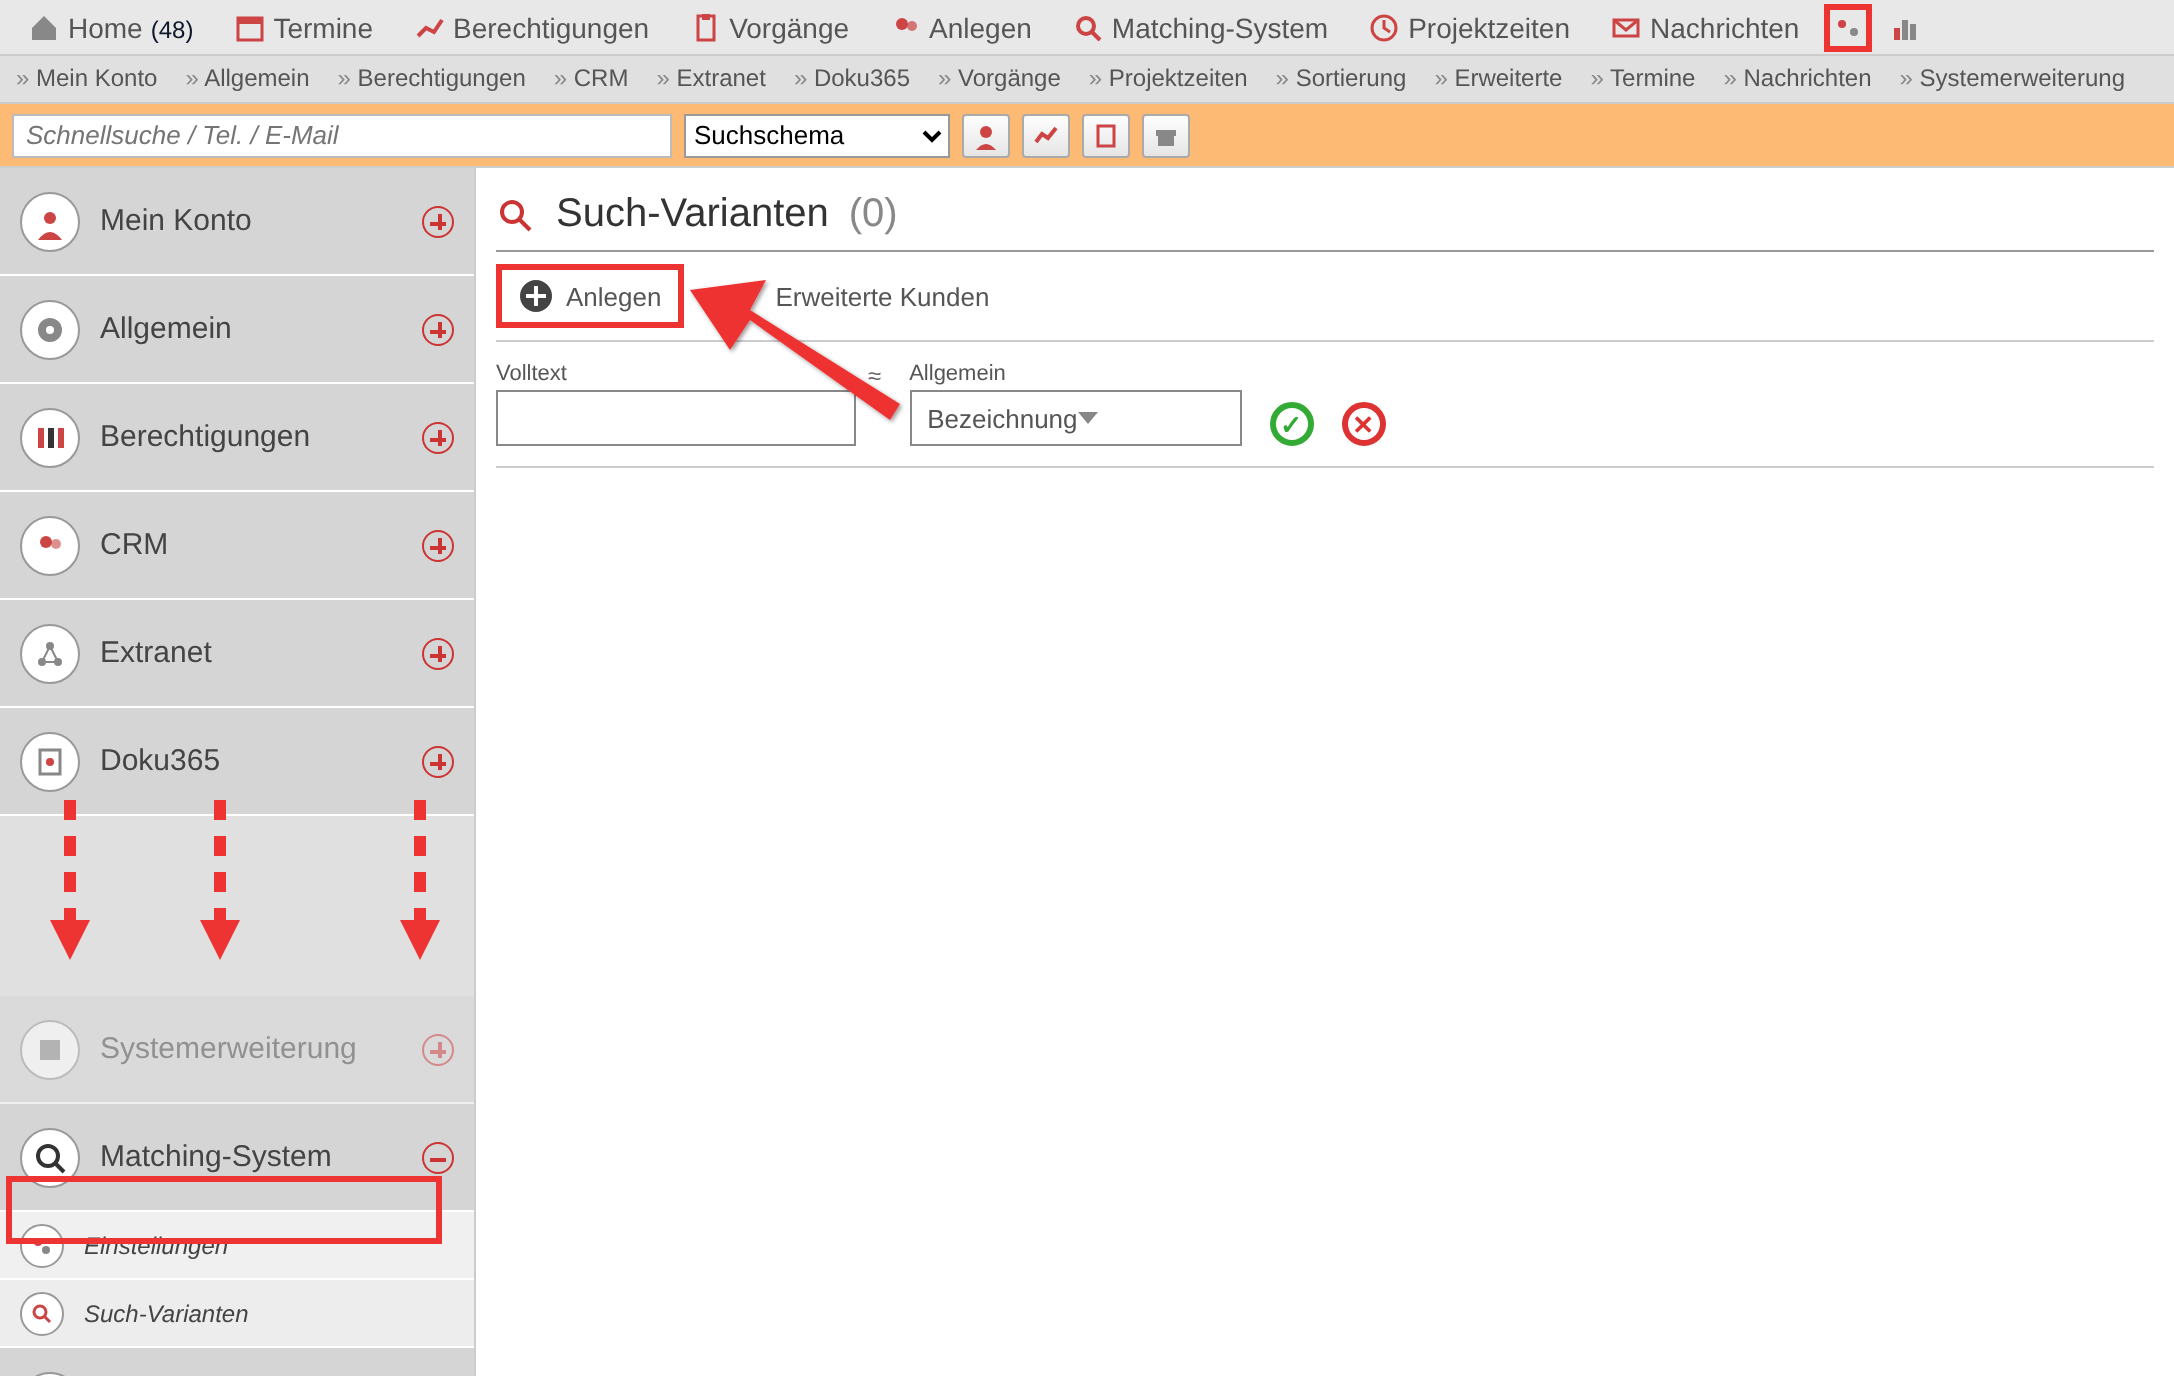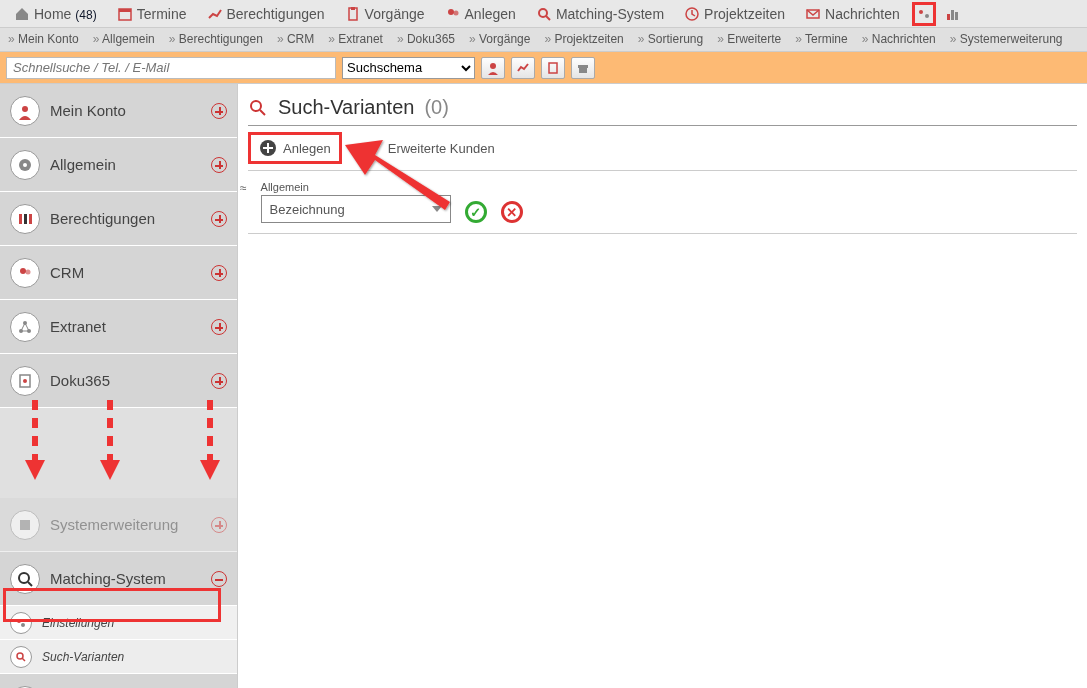--- a/index.html
+++ b/index.html
@@ -50,21 +50,21 @@
 
 .action-row { display: flex; align-items: center; padding: 6px 0; border-bottom: 1px solid #ccc; gap: 16px; }
 .action-btn { display: flex; align-items: center; gap: 6px; padding: 4px 8px; cursor: pointer; }
 .action-btn.highlighted { border: 3px solid #e33; }
 
 
 .filter-row { display: flex; align-items: flex-end; gap: 14px; padding: 10px 0; border-bottom: 1px solid #ccc; position: relative; }
 .filter-group { display: flex; flex-direction: column; }
 .filter-label { font-size: 11px; color: #555; margin-bottom: 2px; }
 .filter-input { width: 180px; height: 28px; border: 1px solid #888; padding: 2px 6px; }
-.filter-select { width: 190px; height: 28px; border: 1px solid #888; background: #fff; display: flex; align-items: center; justify-content: space-between; padding: 0 8px; }
+.filter-select { width: 166px; height: 28px; border: 1px solid #888; background: #fff; display: flex; align-items: center; padding: 0 8px; }
 .approx { font-size: 12px; color: #666; margin-left: -8px; align-self: flex-start; margin-top: 0; }
 
 .circ-btn { width: 22px; height: 22px; border: 3px solid; border-radius: 50%; display: flex; align-items: center; justify-content: center; cursor: pointer; font-weight: bold; }
 .circ-btn.ok { border-color: #3a3; color: #3a3; }
 .circ-btn.cancel { border-color: #d33; color: #d33; }
 
 
 .anno-arrow-big { position: absolute; left: 345px; top: 140px; pointer-events: none; }
 .anno-dashed-arrows { position: absolute; left: 20px; top: 484px; width: 210px; height: 90px; pointer-events: none; }
 .anno-box-suchvar { position: absolute; border: 3px solid #e33; pointer-events: none; }
@@ -323,20 +323,24 @@
       </div>
       <div class="action-btn">
         <svg width="16" height="16">
             <path d="M2 3 H14 L9 9 V14 L7 12 V9 Z" fill="#666"></path>
           </svg>
         <span>Erweiterte Kunden</span>
       </div>
     </div>
 
     <div class="filter-row">
+      <div class="filter-group">
+        <span class="filter-label">Volltext</span>
+        <input class="filter-input" style="">
+      </div>
       <span class="approx">≈</span>
       <div class="filter-group">
         <span class="filter-label">Allgemein</span>
         <div class="filter-select">
           <span>Bezeichnung</span>
           <svg width="10" height="6">
               <path d="M0 0 L5 6 L10 0" fill="#888"></path>
             </svg>
         </div>
       </div>

